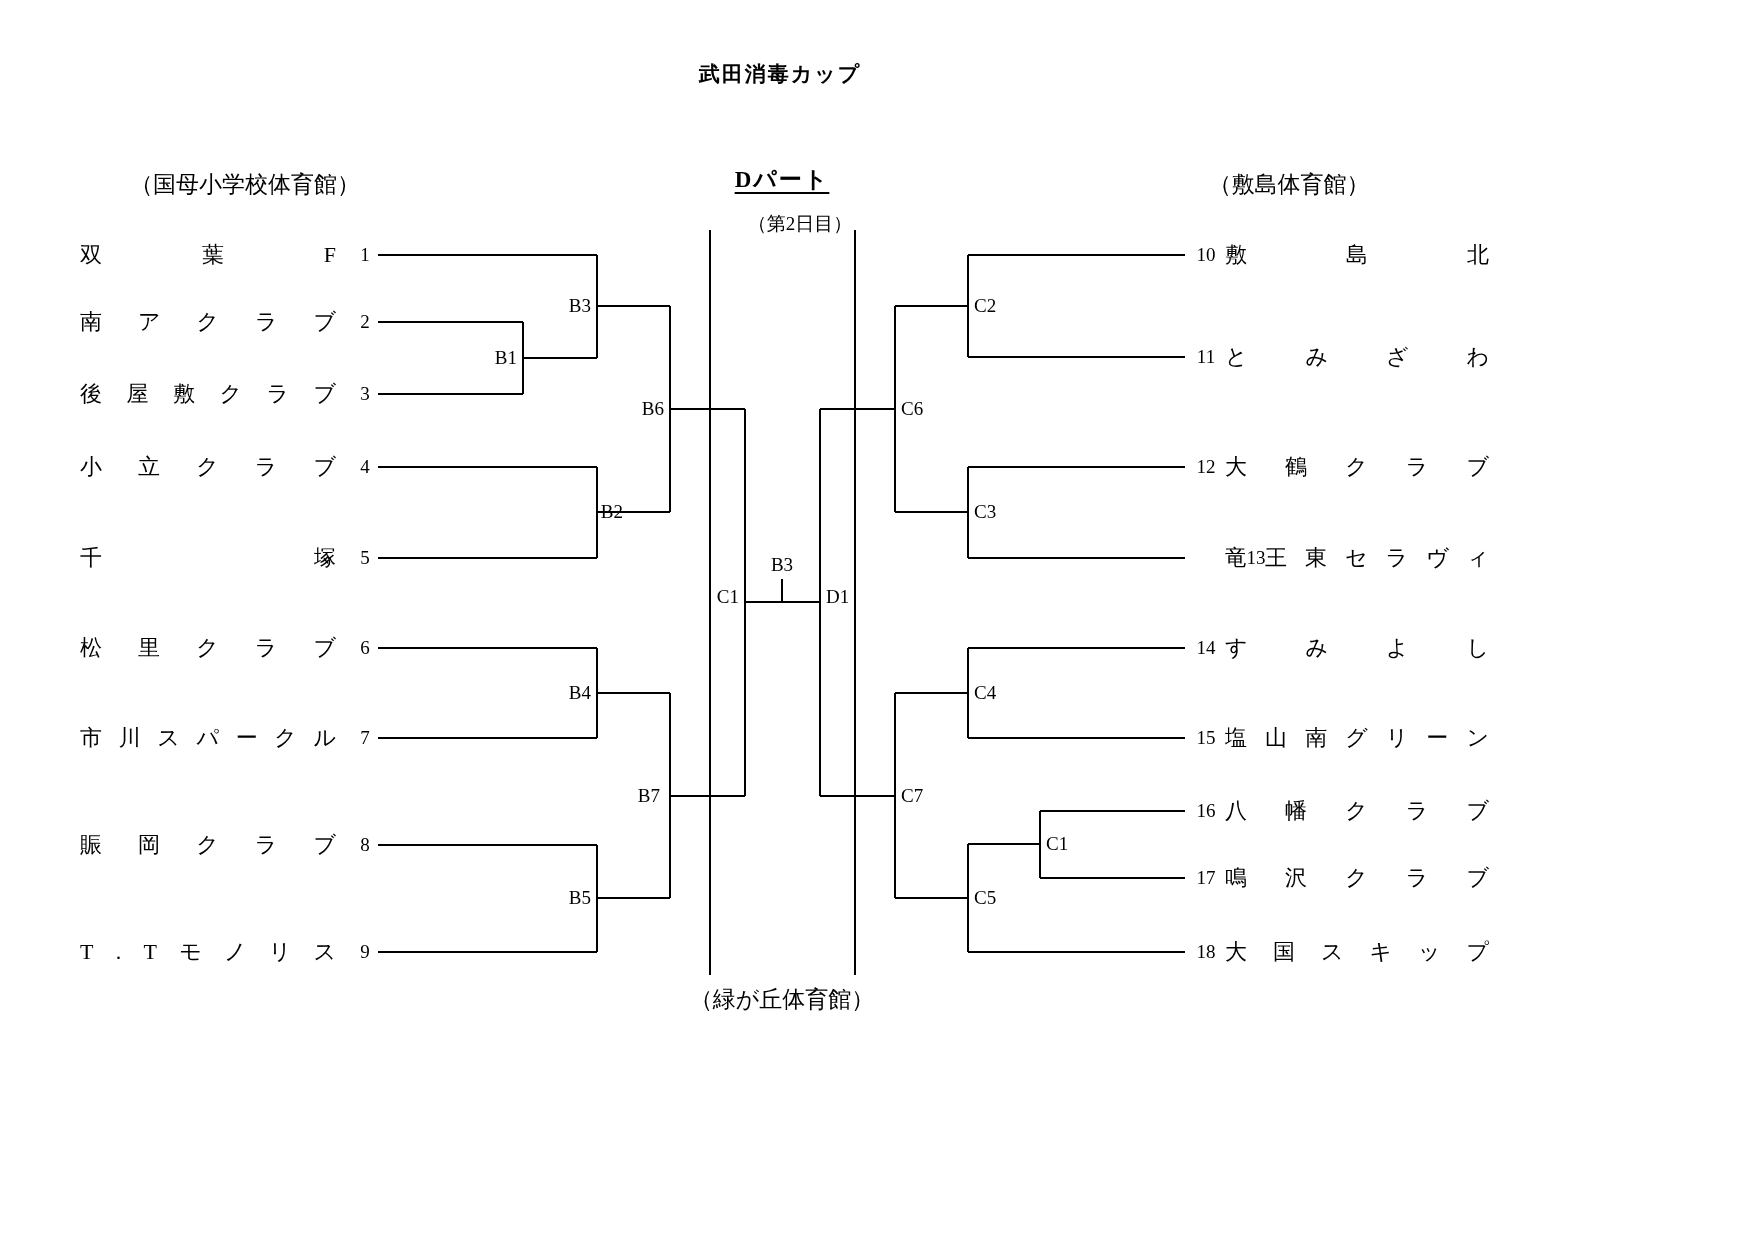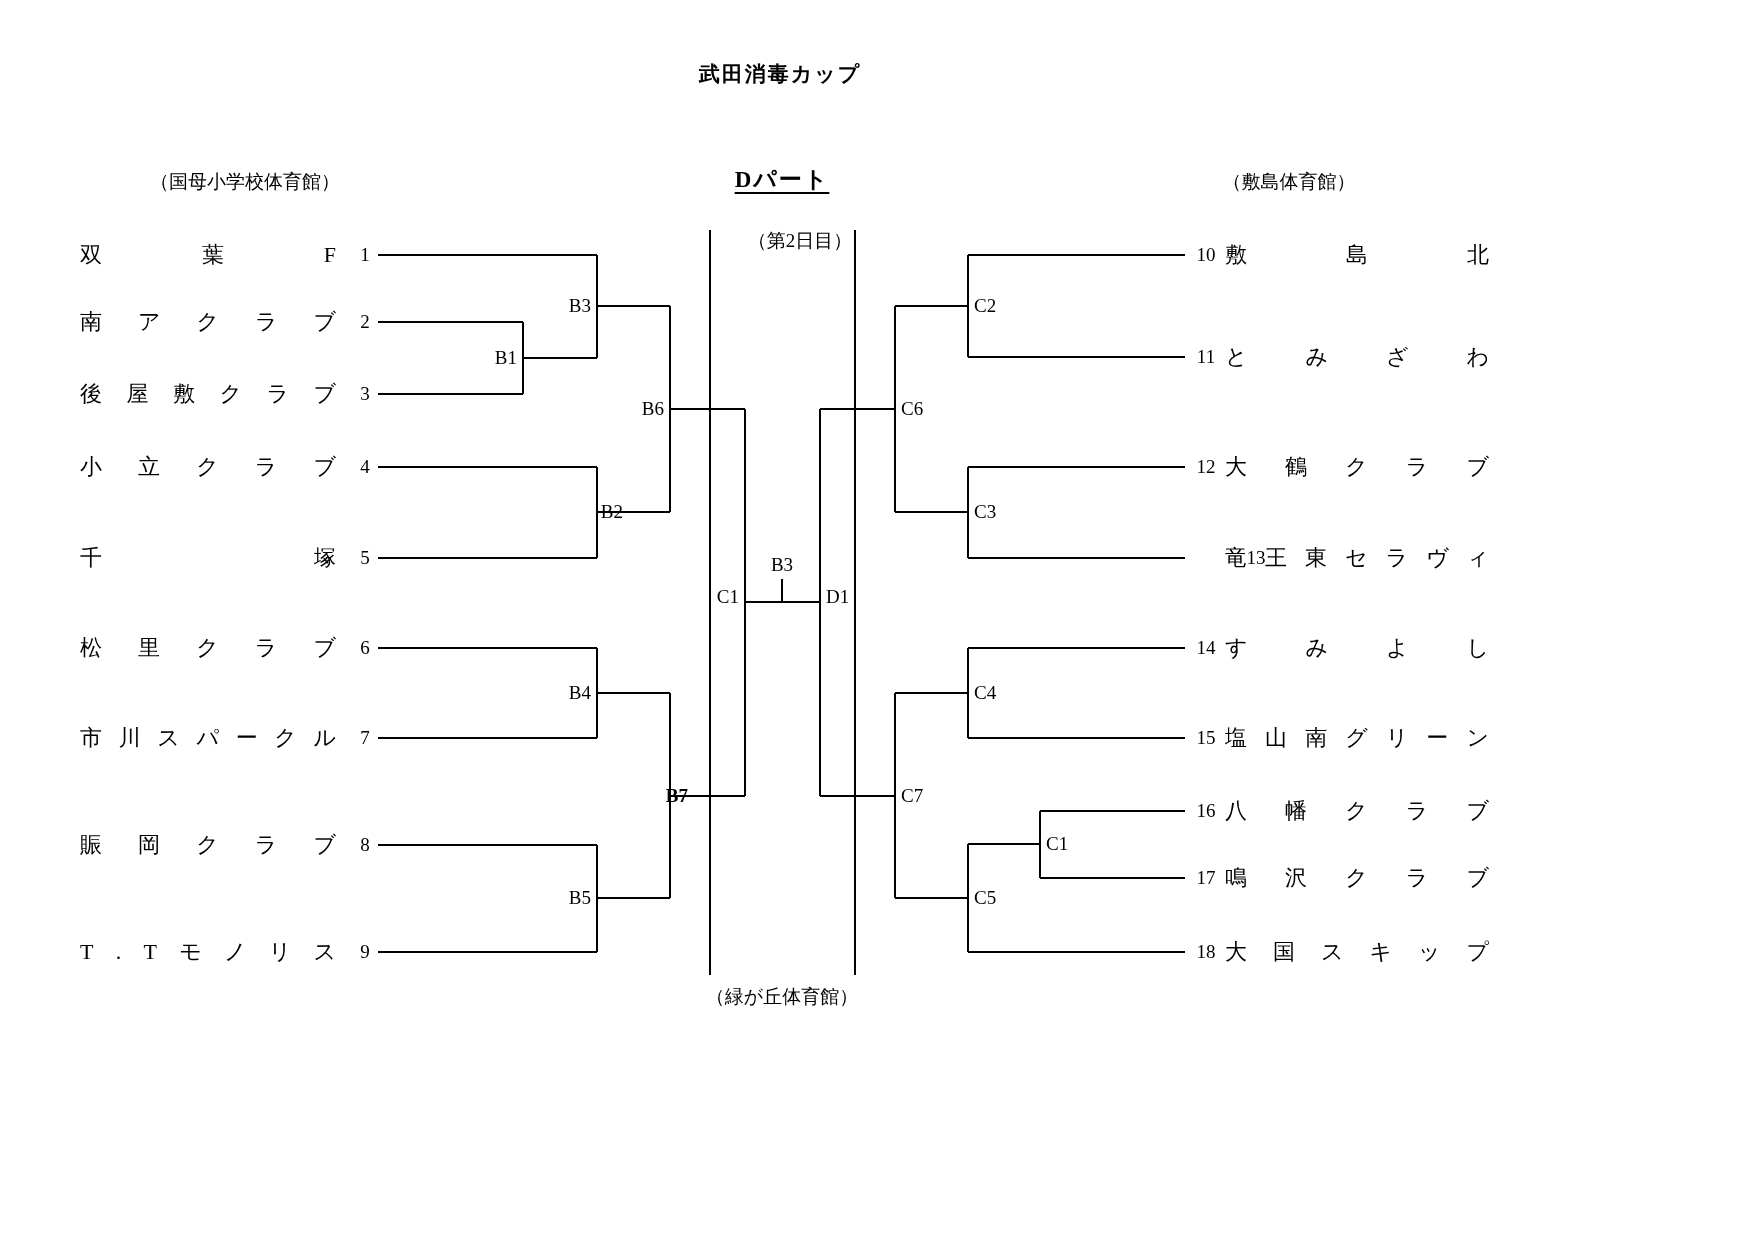--- a/index.html
+++ b/index.html
@@ -9,21 +9,21 @@
     font-family:"Liberation Serif","DejaVu Serif",serif;
     color:#000000;
     position:relative;
   }
   .sheet { position:relative; width:1754px; height:1240px; background:#ffffff; overflow:hidden; }
   .abs { position:absolute; }
   .ctr { transform:translateX(-50%); }
   .title { font-size:21px; font-weight:bold; letter-spacing:2px; white-space:nowrap; }
   .subtitle { font-size:19px; letter-spacing:1px; white-space:nowrap; }
   .part-title { font-size:23px; font-weight:bold; letter-spacing:2px; text-decoration:underline; text-underline-offset:5px; white-space:nowrap; }
-  .venue { font-size:19px; white-space:nowrap; }
+  .venue { font-size:23px; white-space:nowrap; }
   .day { font-size:19px; white-space:nowrap; }
   .team-name {
     display:flex; justify-content:space-between;
     font-size:22px; line-height:28px; height:28px; white-space:nowrap;
   }
   .team-no { font-size:19px; line-height:28px; height:28px; text-align:center; }
   .mlabel { font-size:19px; line-height:22px; white-space:nowrap; }
   .mlabel.r { transform:translate(-100%,-50%); }
   .mlabel.l { transform:translate(0,-50%); }
   .mlabel.c { transform:translate(-50%,-50%); }
@@ -32,21 +32,21 @@
 </style>
 </head>
 <body>
 
 <div class="sheet">
 
   <div class="abs ctr title" style="left:780px;top:60px;">武田消毒カップ</div>
   <div class="abs ctr venue" style="left:245px;top:169px;">（国母小学校体育館）</div>
   <div class="abs ctr part-title" style="left:782px;top:164px;">Dパート</div>
   <div class="abs ctr venue" style="left:1289px;top:169px;">（敷島体育館）</div>
-  <div class="abs ctr day" style="left:800px;top:211px;margin-top:17px;">（第2日目）</div>
+  <div class="abs ctr day" style="left:800px;top:211px;">（第2日目）</div>
   <div class="abs ctr venue" style="left:782px;top:984px;">（緑が丘体育館）</div>
 
   <svg class="lines" width="1754" height="1240" viewBox="0 0 1754 1240" shape-rendering="crispEdges">
 
     <line x1="378" y1="255" x2="597" y2="255"></line>
     <line x1="378" y1="322" x2="523" y2="322"></line>
     <line x1="378" y1="394" x2="523" y2="394"></line>
     <line x1="378" y1="467" x2="597" y2="467"></line>
     <line x1="378" y1="558" x2="597" y2="558"></line>
     <line x1="378" y1="648" x2="597" y2="648"></line>
@@ -248,21 +248,21 @@
       <span>ッ</span>
       <span>プ</span>
     </div>
 
   <div class="abs mlabel r" style="left:517px;top:358px;">B1</div>
   <div class="abs mlabel r" style="left:591px;top:306px;">B3</div>
   <div class="abs mlabel r" style="left:623px;top:512px;">B2</div>
   <div class="abs mlabel r" style="left:664px;top:409px;">B6</div>
   <div class="abs mlabel r" style="left:591px;top:693px;">B4</div>
   <div class="abs mlabel r" style="left:591px;top:898px;">B5</div>
-  <div class="abs mlabel r" style="left:688px;top:796px;font-weight:bold;">B7</div>
+  <div class="abs mlabel r" style="left:660px;top:796px;">B7</div>
   <div class="abs mlabel r" style="left:739px;top:597px;">C1</div>
 
   <div class="abs mlabel c" style="left:782px;top:565px;">B3</div>
 
   <div class="abs mlabel l" style="left:826px;top:597px;">D1</div>
   <div class="abs mlabel l" style="left:901px;top:409px;text-align:center;">C6</div>
   <div class="abs mlabel l" style="left:901px;top:796px;">C7</div>
   <div class="abs mlabel l" style="left:974px;top:306px;">C2</div>
   <div class="abs mlabel l" style="left:974px;top:512px;">C3</div>
   <div class="abs mlabel l" style="left:974px;top:693px;">C4</div>

